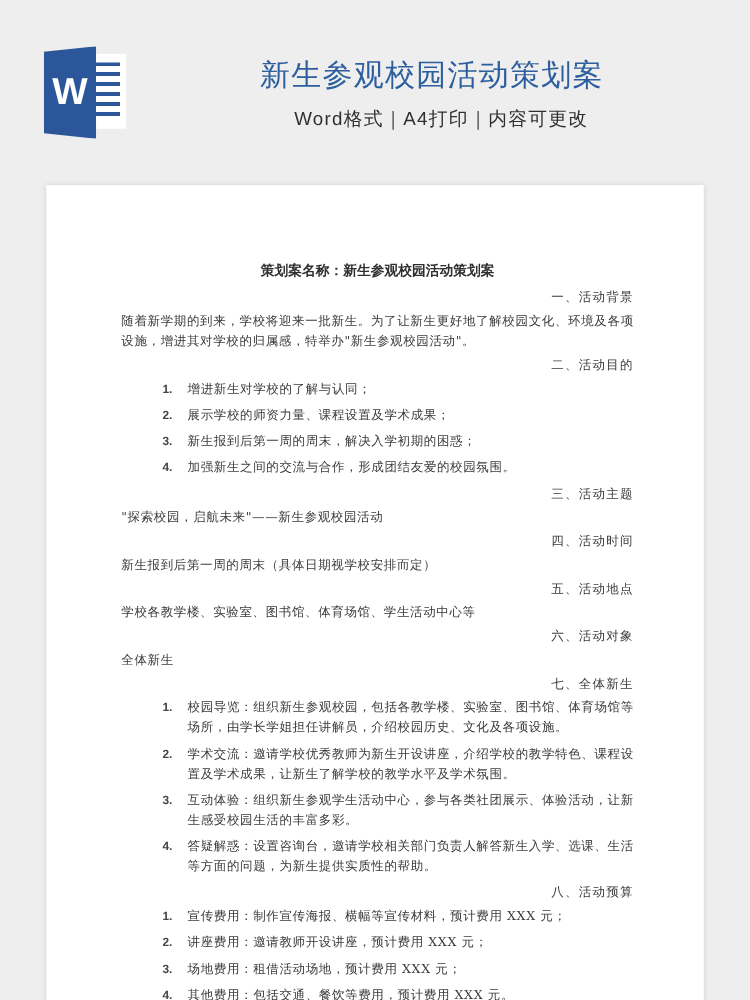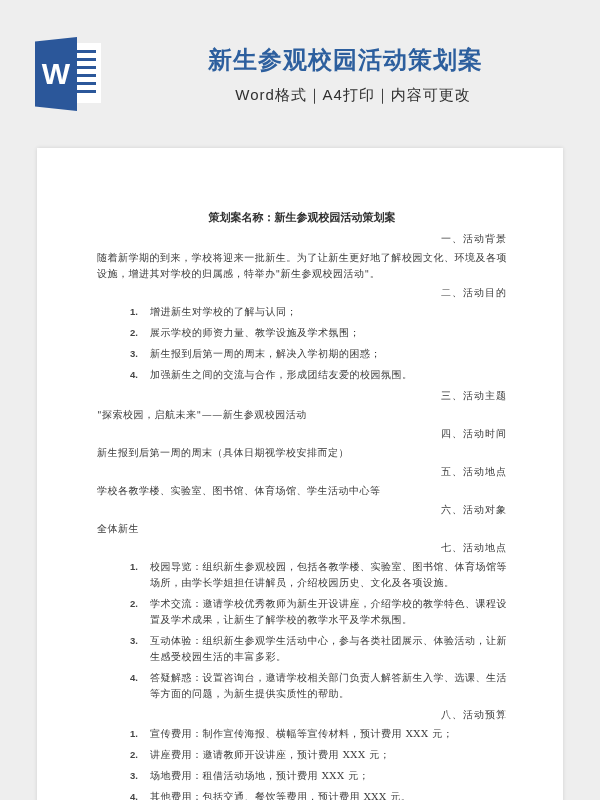--- a/index.html
+++ b/index.html
@@ -52,21 +52,21 @@
     font-family:"Liberation Sans",sans-serif;
   }
   .header-text{
     flex:1;
     text-align:center;
     padding-right:10px;
   }
   .header-title{
     margin:0;
     font-size:24px;
-    font-weight:700;
+    font-weight:400;
     letter-spacing:1px;
     color:var(--accent-blue);
   }
   .header-sub{
     margin-top:10px;
     font-size:15px;
     letter-spacing:1px;
     color:var(--subtitle-text);
     padding-left:15px;
   }
@@ -157,21 +157,21 @@
         </section>
         <section class="doc-section">
           <div class="sec-heading">二、活动目的</div>
           <ol class="sec-list">
             <li class="sec-item">
               <span class="num">1.</span>
               <span class="txt">增进新生对学校的了解与认同；</span>
             </li>
             <li class="sec-item">
               <span class="num">2.</span>
-              <span class="txt">展示学校的师资力量、教学设施及学术氛围；</span>
+              <span class="txt">展示学校的师资力量、课程设置及学术成果；</span>
             </li>
             <li class="sec-item">
               <span class="num">3.</span>
               <span class="txt">新生报到后第一周的周末，解决入学初期的困惑；</span>
             </li>
             <li class="sec-item">
               <span class="num">4.</span>
               <span class="txt">加强新生之间的交流与合作，形成团结友爱的校园氛围。</span>
             </li>
           </ol>
@@ -186,21 +186,21 @@
         </section>
         <section class="doc-section">
           <div class="sec-heading">五、活动地点</div>
           <p class="sec-para">学校各教学楼、实验室、图书馆、体育场馆、学生活动中心等</p>
         </section>
         <section class="doc-section">
           <div class="sec-heading">六、活动对象</div>
           <p class="sec-para">全体新生</p>
         </section>
         <section class="doc-section">
-          <div class="sec-heading">七、活动地点</div>
+          <div class="sec-heading">七、全体新生</div>
           <ol class="sec-list">
             <li class="sec-item">
               <span class="num">1.</span>
               <span class="txt">校园导览：组织新生参观校园，包括各教学楼、实验室、图书馆、体育场馆等场所，由学长学姐担任讲解员，介绍校园历史、文化及各项设施。</span>
             </li>
             <li class="sec-item">
               <span class="num">2.</span>
               <span class="txt">学术交流：邀请学校优秀教师为新生开设讲座，介绍学校的教学特色、课程设置及学术成果，让新生了解学校的教学水平及学术氛围。</span>
             </li>
             <li class="sec-item">

